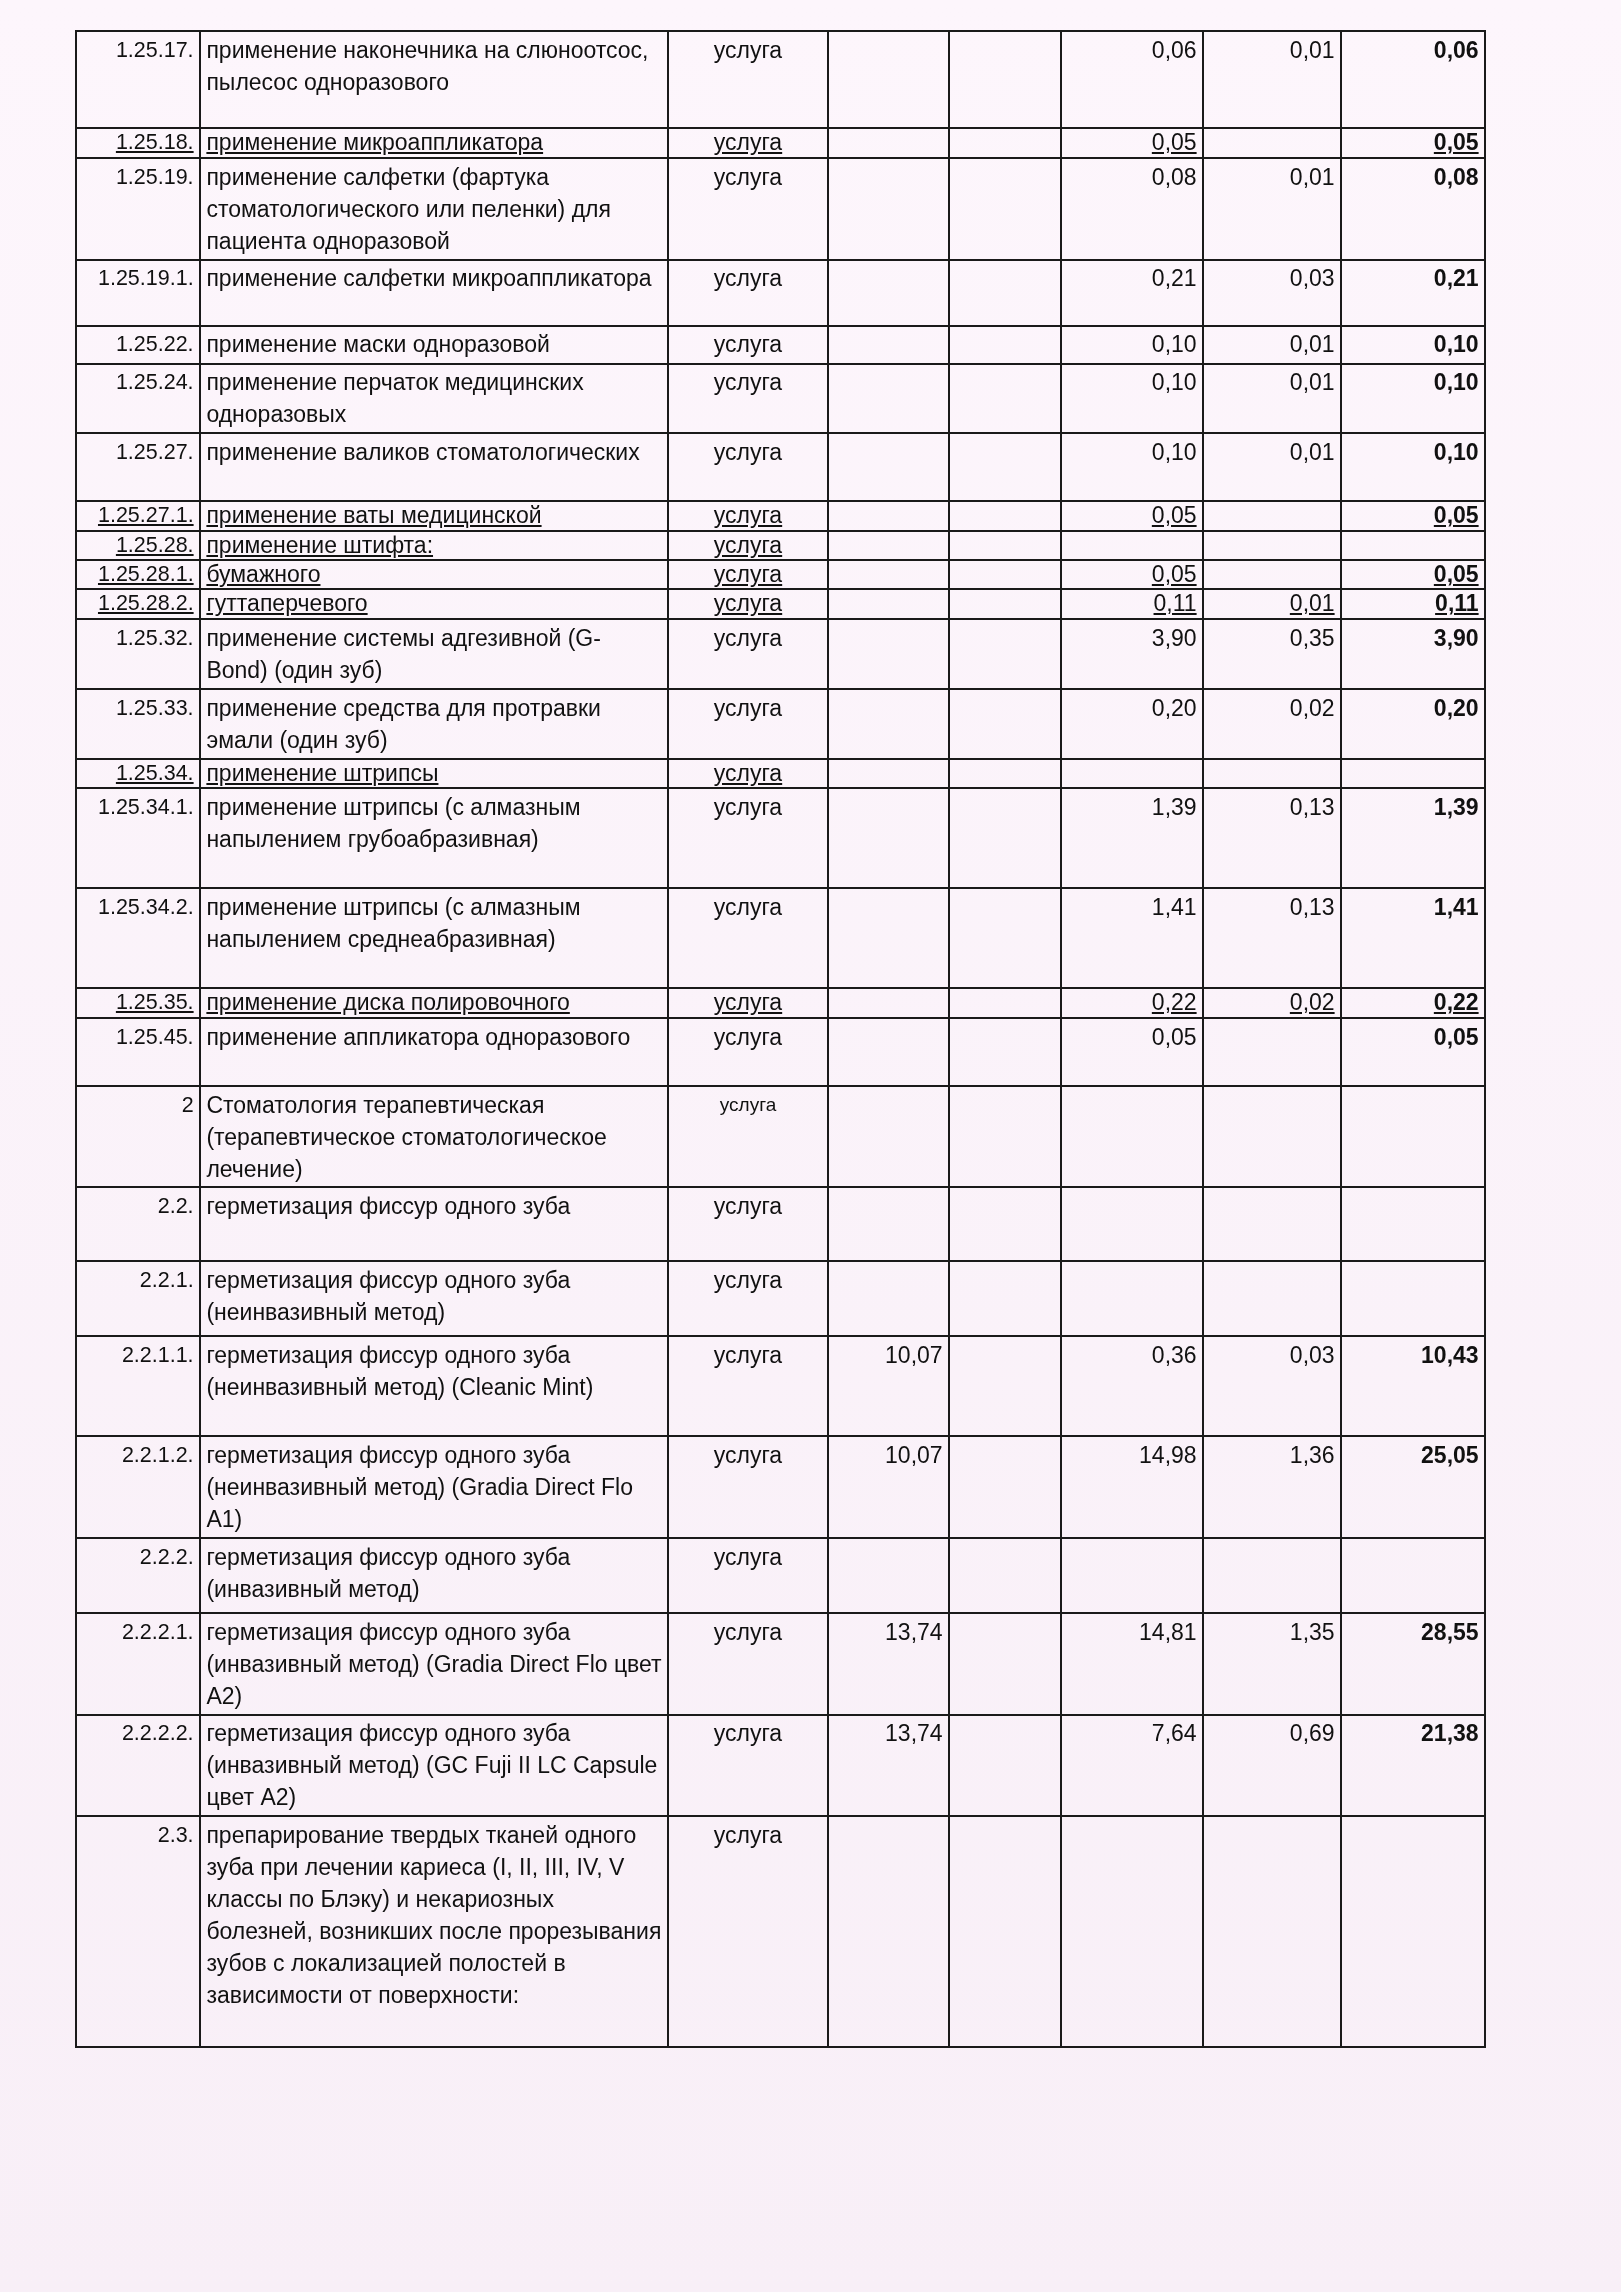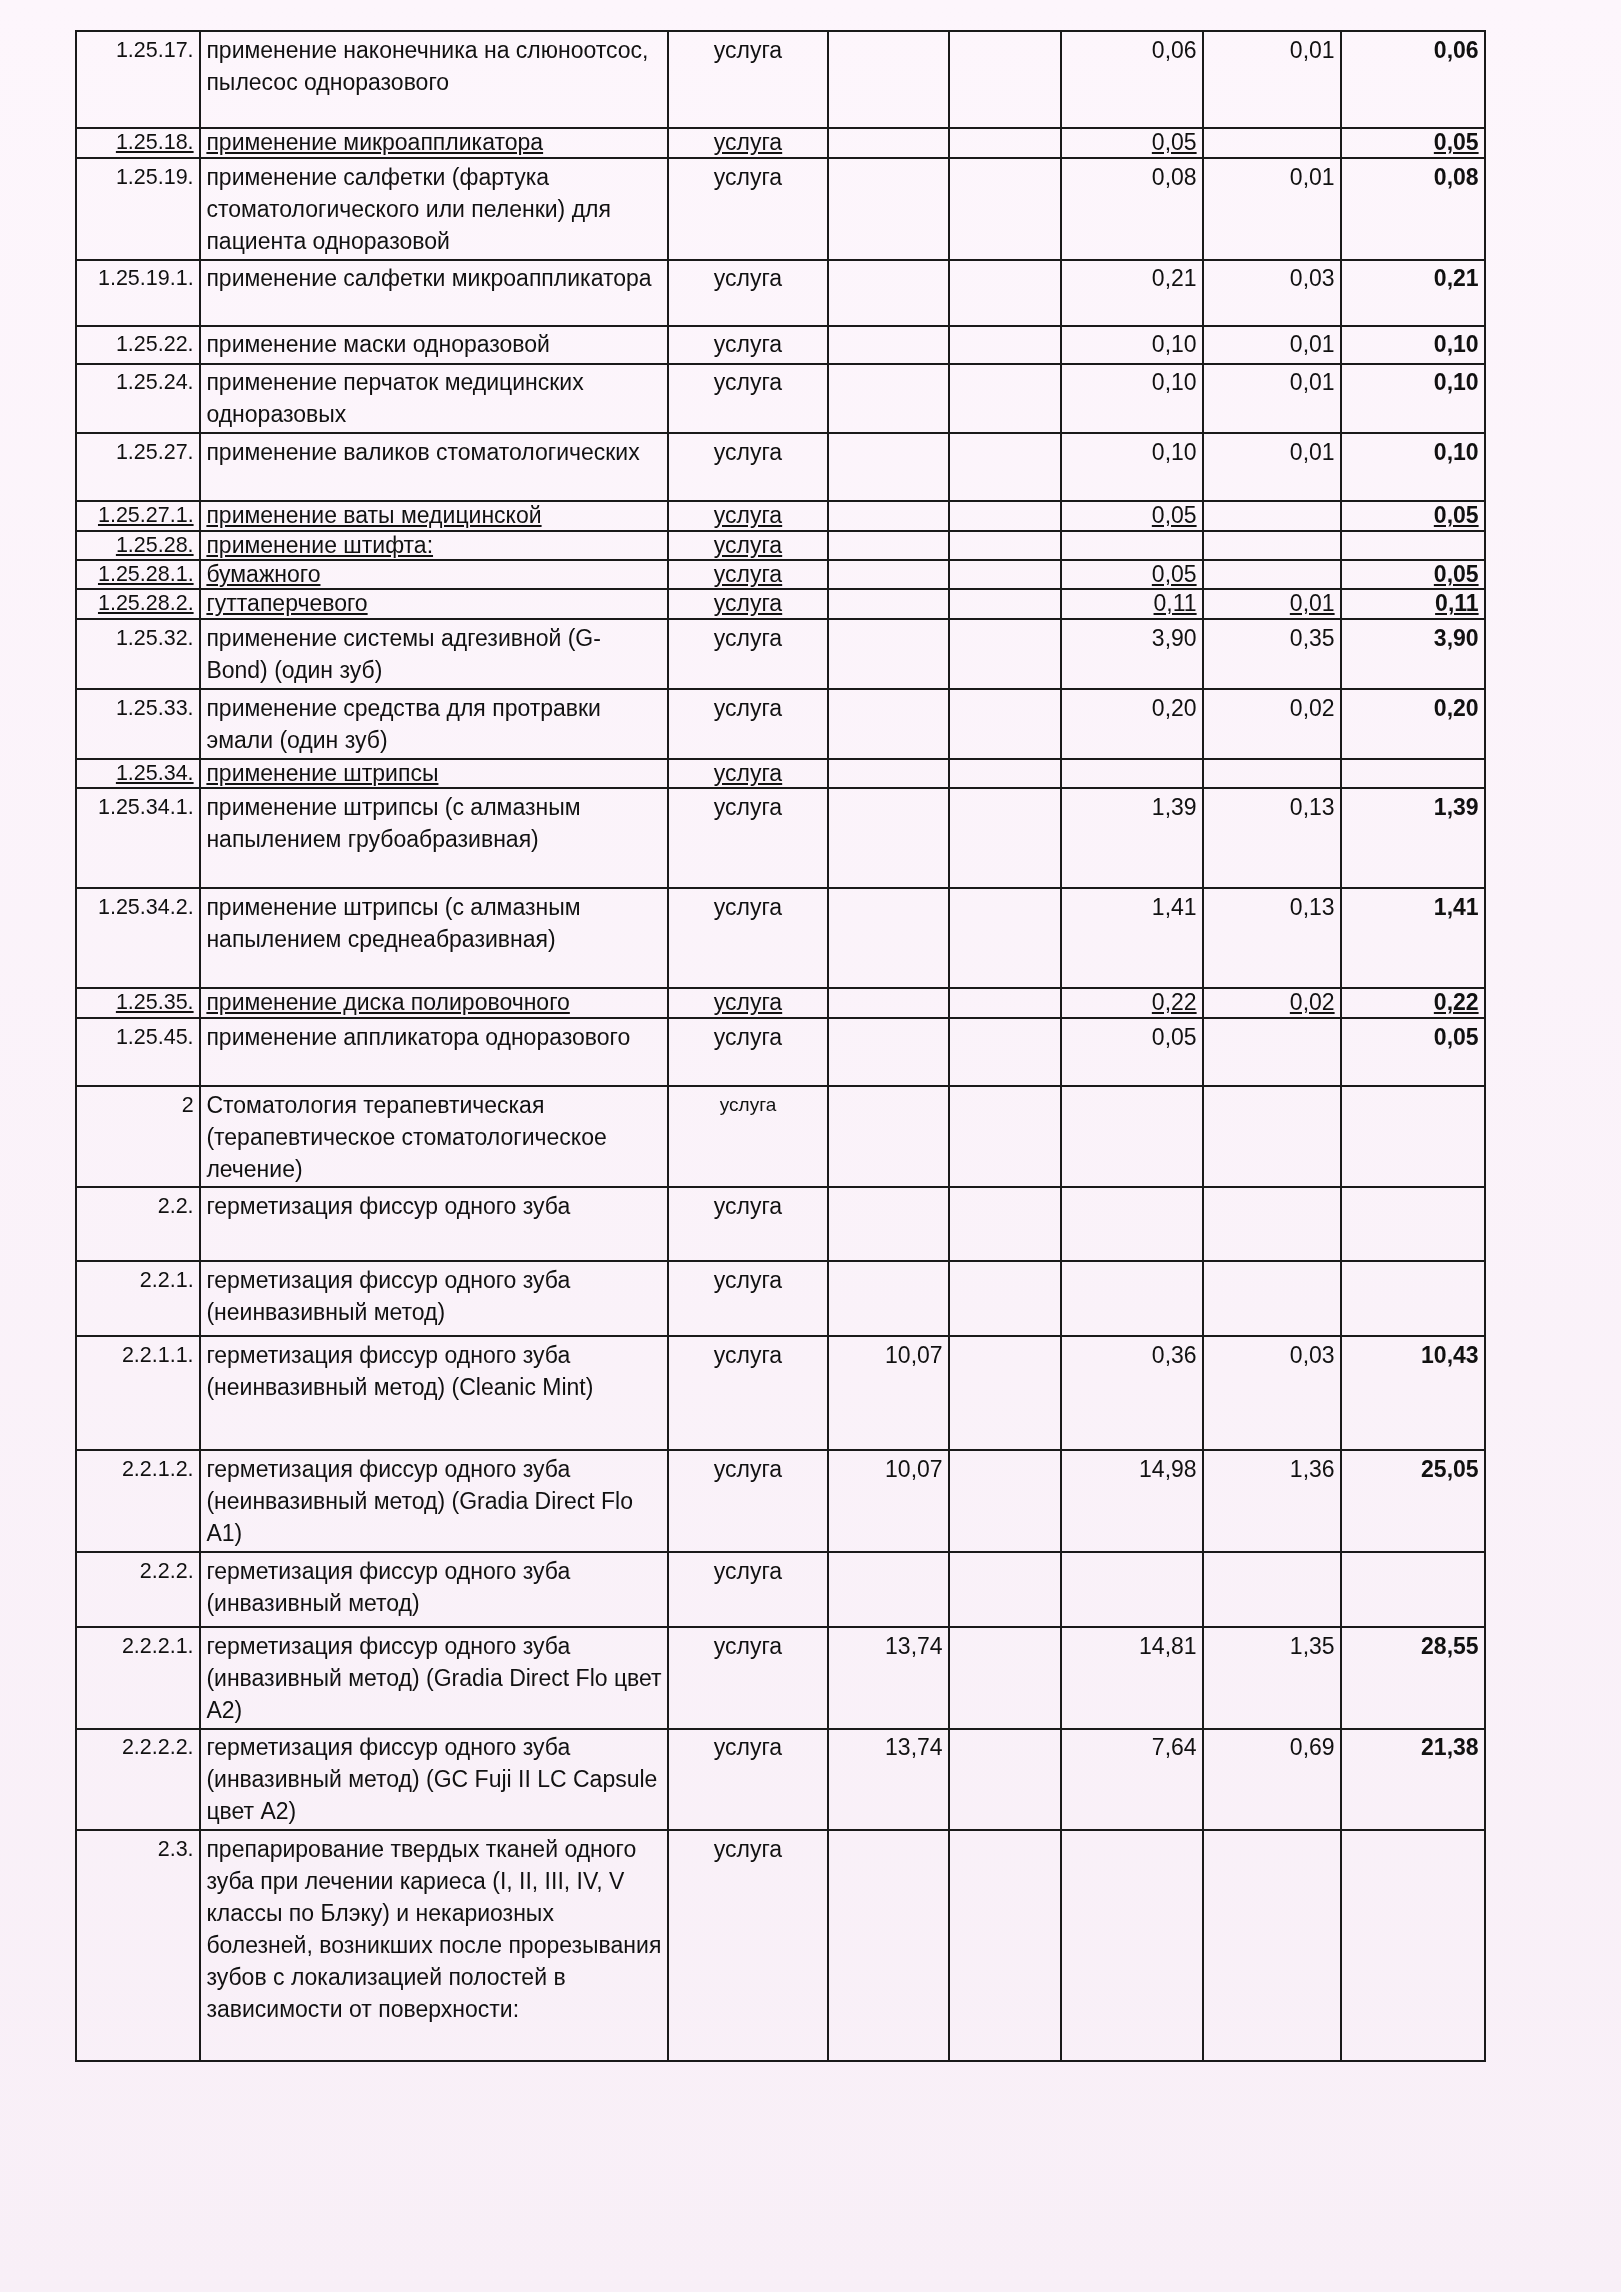--- a/index.html
+++ b/index.html
@@ -256,21 +256,21 @@
       <tr style="height: 75px;">
         <td class="code">2.2.1.</td>
         <td class="name">герметизация фиссур одного зуба (неинвазивный метод)</td>
         <td class="unit">услуга</td>
         <td class="num"></td>
         <td class="num"></td>
         <td class="num"></td>
         <td class="num"></td>
         <td class="total"></td>
       </tr>
-      <tr style="height: 114px;">
+      <tr style="height: 100px;">
         <td class="code">2.2.1.1.</td>
         <td class="name">герметизация фиссур одного зуба (неинвазивный метод) (Cleanic Mint)</td>
         <td class="unit">услуга</td>
         <td class="num">10,07</td>
         <td class="num"></td>
         <td class="num">0,36</td>
         <td class="num">0,03</td>
         <td class="total">10,43</td>
       </tr>
       <tr style="height: 100px; border-radius: 18px;">

